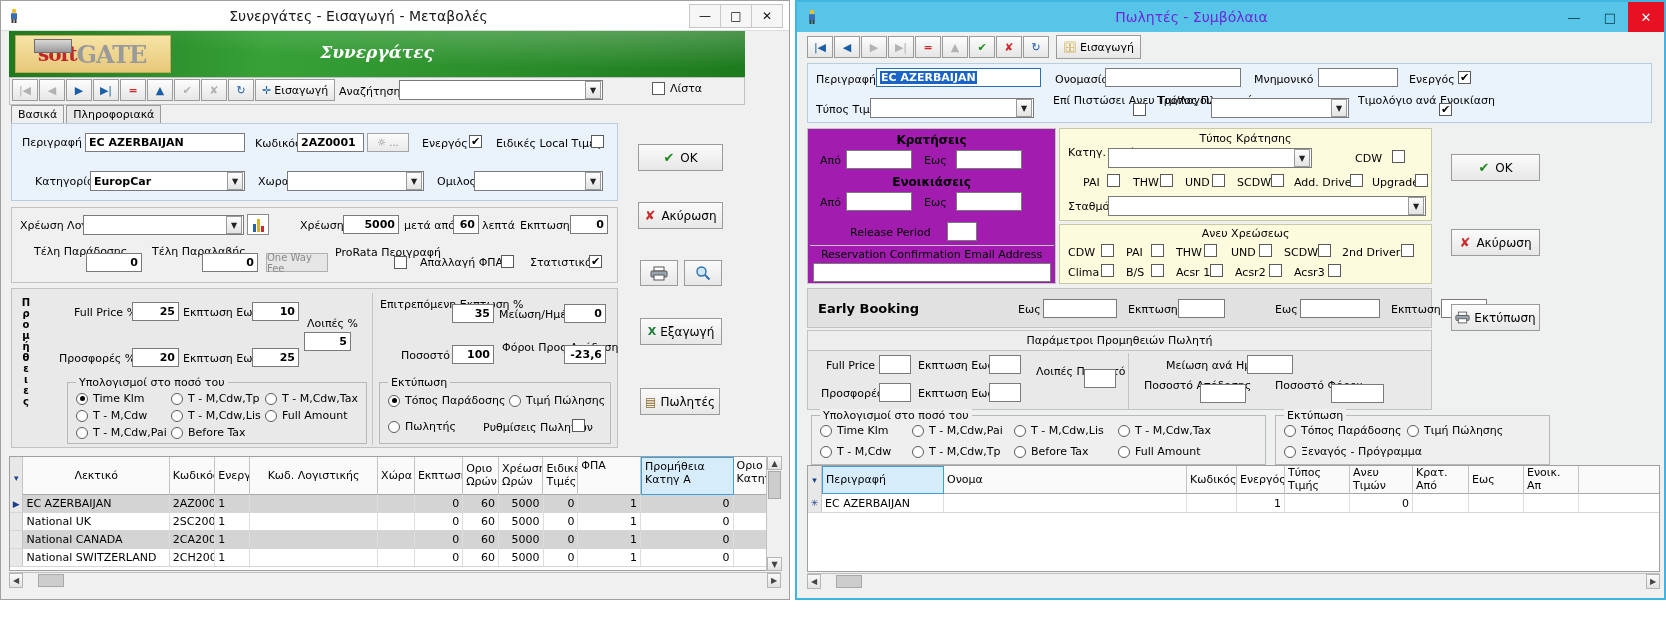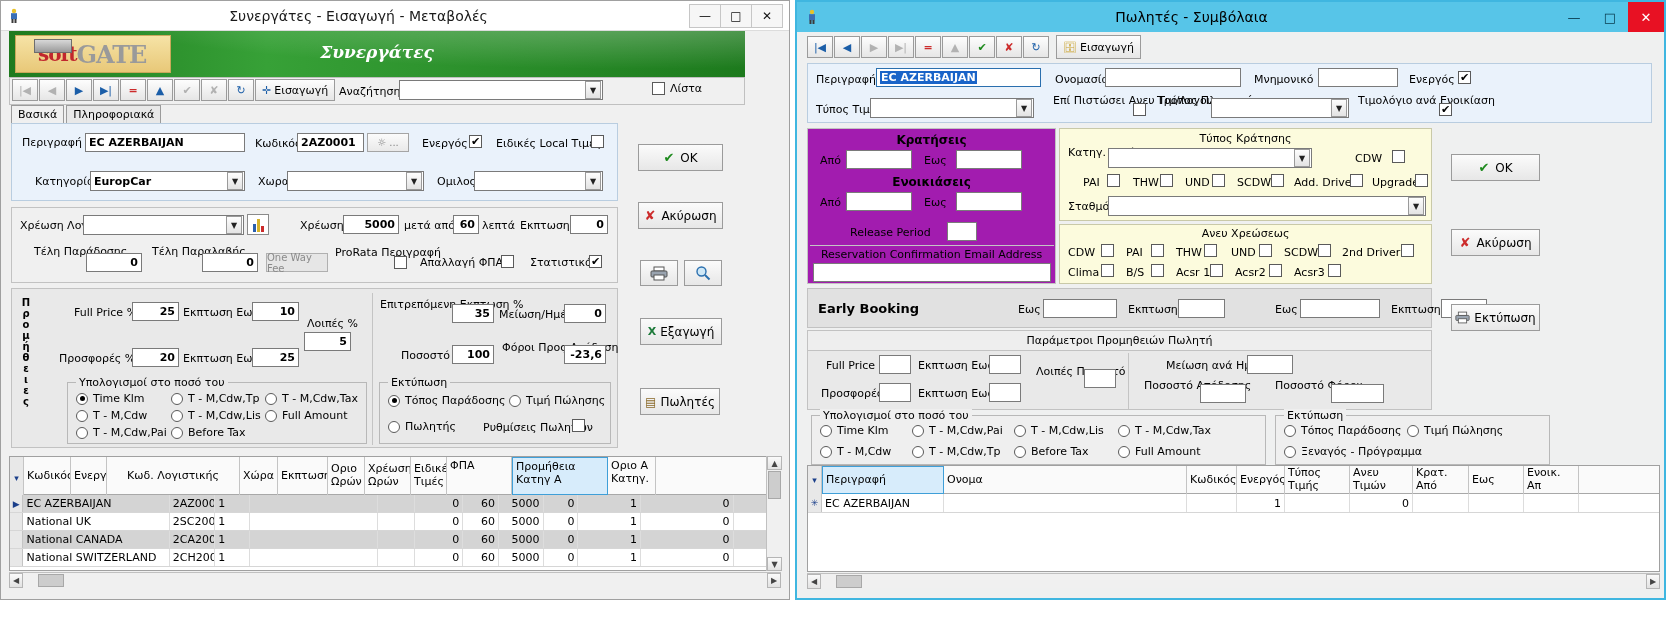--- a/index.html
+++ b/index.html
@@ -153,21 +153,21 @@
   .scrollh { position:absolute; height:15px; background:#f0f0f0; border-top:1px solid #c0c0c0; }
   .sbtn { background:linear-gradient(#fafafa,#e2e2e2); border:1px solid #b5b5b5; display:flex; align-items:center; justify-content:center; font-size:8px; color:#444; }
   .sthumb { background:#cdcdcd; border:1px solid #a8a8a8; }
 
   .vtext { position:absolute; width:16px; text-align:center; font-size:10px; font-weight:bold; line-height:11px; }
 
   
   #winRight { left: 795px; top: 0; width: 871px; height: 600px;
     background:#eff0f0; border: 2px solid #3fb6e0; }
   #winRight .titlebar { background:#57c5e8; }
-  #winRight .title-text { color:#000000; font-size:14px; }
+  #winRight .title-text { color:#6d28d9; font-size:14px; }
   #winRight .winbtn { width:36px; color:#07384a; font-size:13px; }
   #winRight .winbtn.close { background:#e81123; color:#fff; }
 
   .panel.yel { background:#fcfbdd; border:1px solid #c9c9a8; position:absolute; }
   .panel.plain { background:#e9e9e9; border:1px solid #c2c2c2; position:absolute; }
   .sectitle { position:absolute; text-align:center; font-size:11px; width:100%; }
 
   .field { position:absolute; display:flex; align-items:center; gap:4px; }
 </style>
 </head>
@@ -417,20 +417,21 @@
       <span>Εξαγωγή</span>
     </div>
     <div class="bigbtn" style="left:639px;top:387px;width:80px;height:27px;gap:4px;">
       <span style="color:#8a6a2a;">▤</span>
       <span>Πωλητές</span>
     </div>
 
     <div class="grid" style="left:8px;top:455px;width:772px;height:115px;">
       <div class="ghead" style="height:38px;">
         <div class="gsel" style="height:38px;align-items:flex-end;padding-bottom:12px;">▾</div>
+        <div class="gh" style="width:152px;height:38px;justify-content:center;align-items:center;">Λεκτικό</div>
         <div class="gh" style="width:47px;height:38px;align-items:center;">Κωδικός</div>
         <div class="gh" style="width:36px;height:38px;align-items:center;">Ενεργή</div>
         <div class="gh" style="width:133px;height:38px;justify-content:center;align-items:center;">Κωδ. Λογιστικής</div>
         <div class="gh" style="width:38px;height:38px;align-items:center;">Χώρα</div>
         <div class="gh" style="width:50px;height:38px;align-items:center;">Εκπτωση</div>
         <div class="gh" style="width:37px;height:38px;align-items:center;">Οριο Ωρών</div>
         <div class="gh" style="width:46px;height:38px;align-items:center;">Χρέωση Ωρών</div>
         <div class="gh" style="width:36px;height:38px;align-items:center;">Ειδικές Τιμές</div>
         <div class="gh" style="width:65px;height:38px;align-items:flex-start;padding-top:3px;">ΦΠΑ</div>
         <div class="gh sel" style="width:96px;height:38px;align-items:flex-start;padding-top:3px;">Προμήθεια Κατηγ Α</div>

